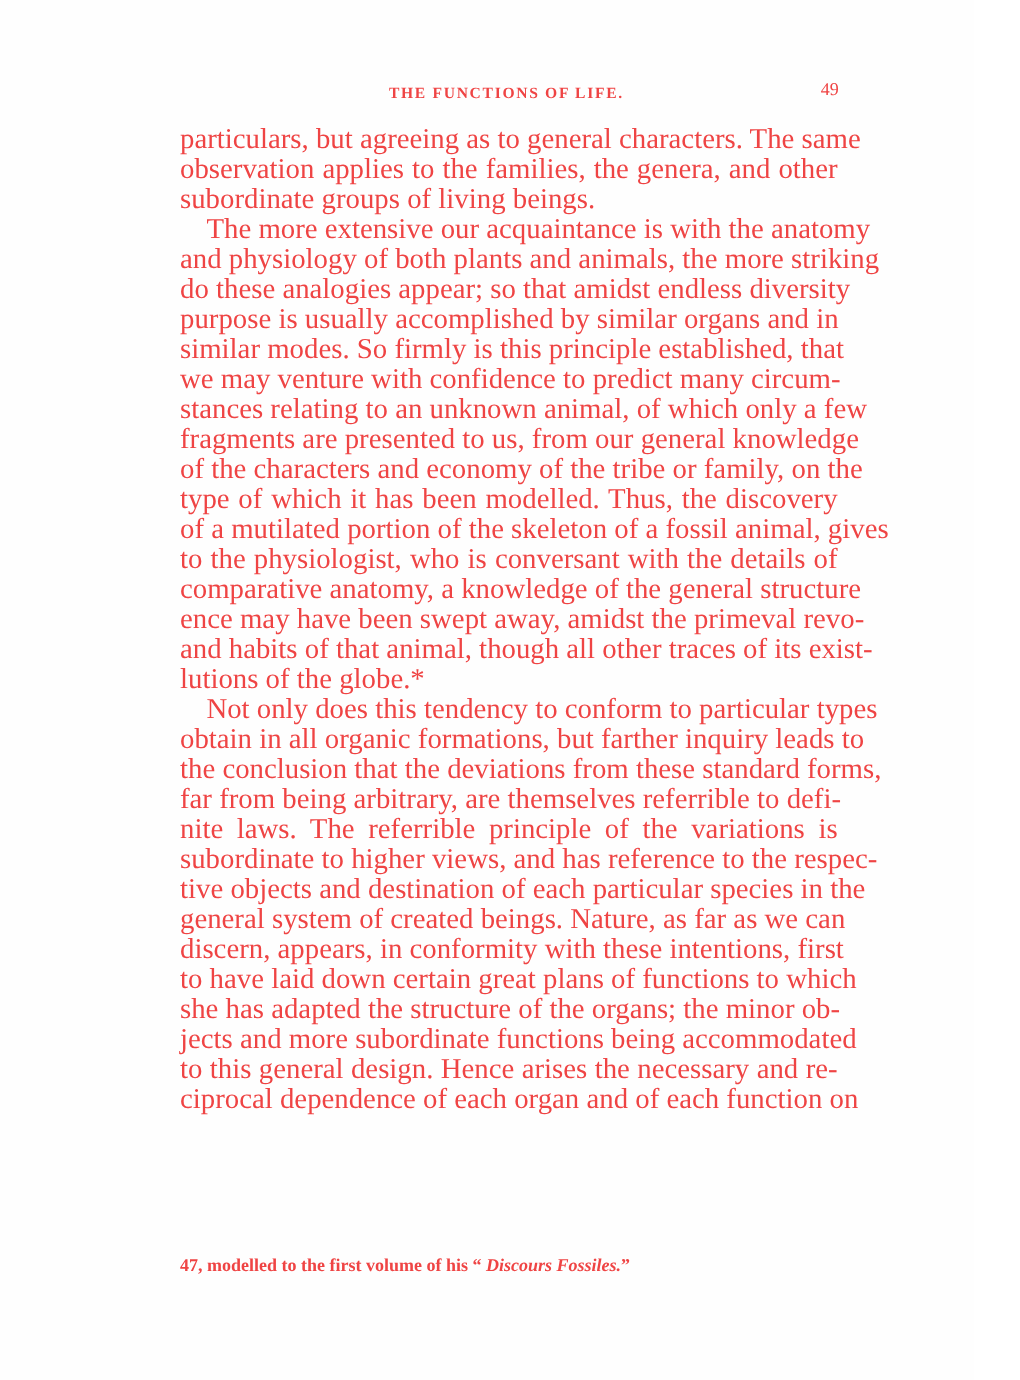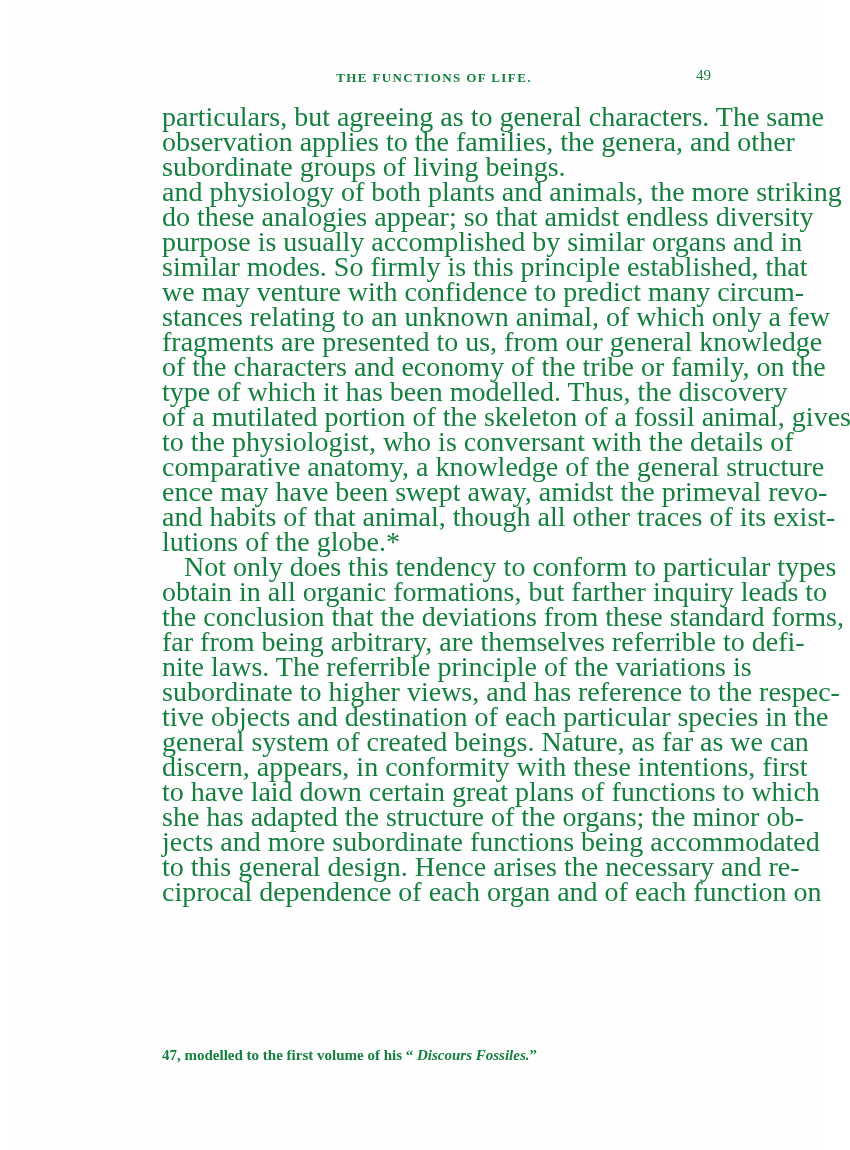--- a/index.html
+++ b/index.html
@@ -1,36 +1,35 @@
 <!DOCTYPE html>
 <html><head>
 <meta charset="utf-8">
 <style>
   html, body { margin: 0; padding: 0; background: #ffffff; }
   body { width: 850px; height: 1150px; position: relative; overflow: hidden; }
   .page {
     position: absolute; left: 0; top: 0; width: 812px; height: 1150px;
     background: #fefefe;
     font-family: "Liberation Serif", "DejaVu Serif", serif;
-    color: #15803d;
-    margin-left: 12px;
+    color: #ef4444;
   }
   .running-head {
     position: absolute; top: 70px; left: 145px; width: 554px; height: 24px;
   }
   .running-title {
     position: absolute; left: 0; right: 0; top: 0; text-align: center;
     font-size: 13px; font-weight: bold; letter-spacing: 1.4px;
   }
   .page-number {
     position: absolute; right: 0; top: -3px; font-size: 15px; font-weight: normal;
   }
   .body-text {
     position: absolute; top: 104px; left: 150px; width: 548px;
-    font-size: 28px; line-height: 25px; text-align: justify;
+    font-size: 24px; line-height: 25px; text-align: justify;
   }
   .line { display: block; height: 25px; white-space: nowrap; text-align-last: justify; text-align: justify; }
   .line.last { text-align-last: left; }
   .line.indent { padding-left: 22px; }
   .footnotes {
     position: absolute; top: 1045px; left: 150px; width: 548px;
     font-size: 15px; line-height: 21px; font-weight: bold;
   }
   .fn-line { display: block; white-space: nowrap; text-align: justify; text-align-last: justify; }
   .fn-line.indent { padding-left: 18px; }
@@ -46,20 +45,21 @@
     <div class="page-number">49</div>
   </div>
 
   <div class="body-text" id="body-text">
       <div>
         <span class="line">particulars, but agreeing as to general characters. The same</span>
         <span class="line">observation applies to the families, the genera, and other</span>
         <span class="line last">subordinate groups of living beings.</span>
       </div>
       <div>
+        <span class="line indent">The more extensive our acquaintance is with the anatomy</span>
         <span class="line">and physiology of both plants and animals, the more striking</span>
         <span class="line">do these analogies appear; so that amidst endless diversity</span>
         <span class="line">purpose is usually accomplished by similar organs and in</span>
         <span class="line">similar modes.  So firmly is this principle established, that</span>
         <span class="line">we may venture with confidence to predict many circum-</span>
         <span class="line">stances relating to an unknown animal, of which only a few</span>
         <span class="line">fragments are presented to us, from our general knowledge</span>
         <span class="line">of the characters and economy of the tribe or family, on the</span>
         <span class="line">type of which it has been modelled.  Thus, the discovery</span>
         <span class="line">of a mutilated portion of the skeleton of a fossil animal, gives</span>

